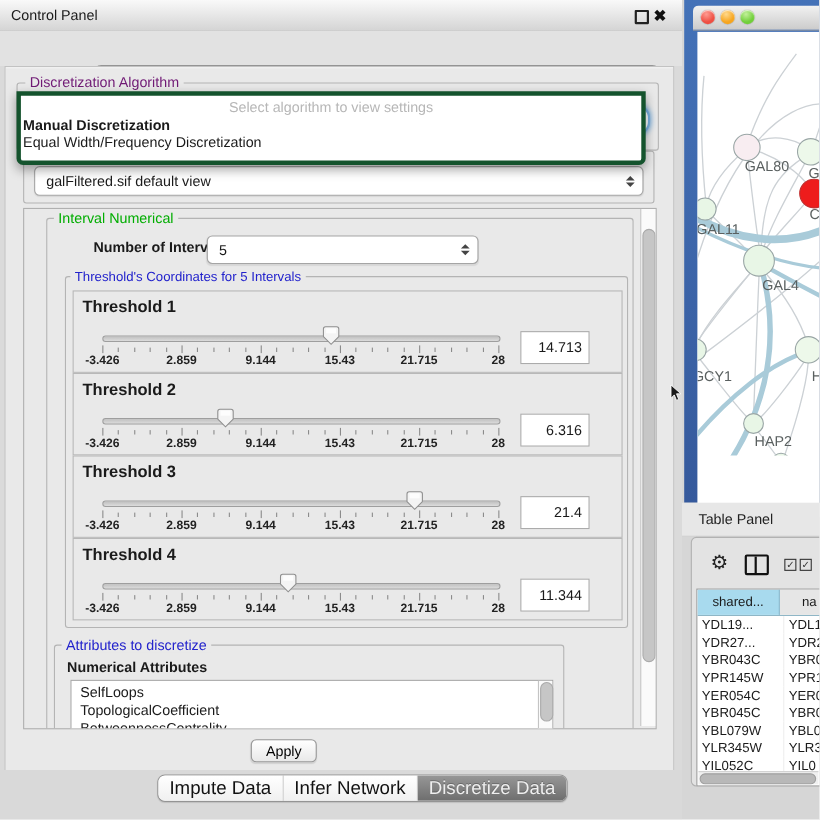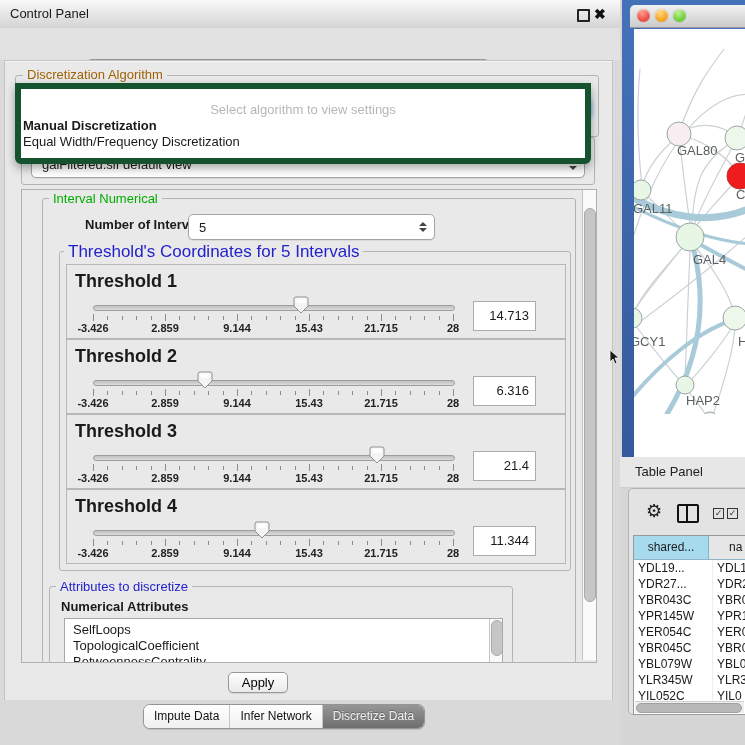--- a/index.html
+++ b/index.html
@@ -11,67 +11,67 @@
   .cp{left:0;top:0;width:620px;height:745px;background:#dadada;}
   .cp-titlebar{left:0;top:0;width:620px;height:28px;
     background:linear-gradient(#f9f9f9,#d4d4d4);border-bottom:1px solid #9f9f9f;}
   .cp-title{left:10px;top:0;line-height:28px;font-size:13px;color:#1a1a1a;}
   .float-icon{left:577px;top:9px;width:9px;height:9px;border:2px solid #222;border-radius:1px;}
   .close-icon{left:594px;top:5px;font-size:14px;font-weight:bold;color:#111;line-height:18px;}
   .cp-tabstrip{left:0;top:28px;width:620px;height:32px;background:#e2e2e2;}
 
   .segbar{display:inline-flex;background:#fff;border:1px solid #949494;border-radius:7px;
     overflow:hidden;box-shadow:0 1px 1px rgba(0,0,0,.12);}
-  .segbar .seg{display:flex;align-items:center;padding:0 12px;font-size:12px;line-height:24px;
+  .segbar .seg{display:flex;align-items:center;padding:0 12px;font-size:17px;line-height:24px;
     color:#111;border-right:1px solid #c6c6c6;white-space:nowrap;background:linear-gradient(#ffffff,#f0f0f0);}
   .segbar .seg:last-child{border-right:none;}
   .segbar .seg.active{background:linear-gradient(#979797,#6e6e6e);color:#efefef;text-shadow:0 -1px 0 rgba(0,0,0,.25);}
   .seg svg{margin-right:5px;}
   #top-tabs{left:85px;top:31px;height:26px;}
   #bottom-tabs{left:143px;top:4px;height:23px;}
   #bottom-tabs .seg{line-height:21px;padding:0 10px;}
 
   .cp-main{left:4px;top:60px;width:607px;height:640px;background:#e9e9e9;
     border:1px solid #c2c2c2;box-shadow:inset 0 1px 0 #f6f6f6;}
   .cp-bottom{left:0;top:700px;width:620px;height:45px;background:#d9d9d9;}
 
   
   .group{border:1px solid #b4b4b4;border-radius:3px;}
   .group-label{font-size:12px;background:#e9e9e9;padding:0 4px;line-height:13px;z-index:2;}
   .green{color:#00ad00;}
   .blue{color:#2222cc;}
-  .gray{color:#a16207;}
+  .gray{color:#701a75;}
 
   
   .combo{background:#fff;border:1px solid #a5a5a5;border-radius:5px;font-size:13px;
     display:flex;align-items:center;box-shadow:0 1px 1px rgba(0,0,0,.08);}
   .combo .val{padding-left:10px;flex:1;white-space:nowrap;overflow:hidden;}
   .spin{display:flex;flex-direction:column;justify-content:center;margin-right:7px;row-gap:2px;}
   .spin i{display:block;width:0;height:0;border-left:4px solid transparent;border-right:4px solid transparent;}
   .spin .up{border-bottom:4px solid #444;}
   .spin .dn{border-top:4px solid #444;}
 
   .focus-combo{border:2px solid #7ab0e0;border-radius:12px;background:#fdfefe;
     box-shadow:0 0 5px 1px rgba(111,168,220,.9);}
 
   
-  .popup{background:#fff;border:6px solid #14532d;border-radius:0 0 6px 6px;
-    box-shadow:0 4px 10px rgba(0,0,0,.35);z-index:10;padding-top:12px;}
+  .popup{background:#fff;border:4px solid #14532d;border-radius:0 0 6px 6px;
+    box-shadow:0 4px 10px rgba(0,0,0,.35);z-index:10;padding-top:2px;}
   .popup .hint{text-align:center;color:#b7b7b7;font-size:13px;line-height:17px;}
   .popup .popup-item{font-size:13px;line-height:16px;padding-left:2px;white-space:nowrap;}
   .popup .popup-item.sel{font-weight:bold;}
 
   
   .scrollpane{overflow:hidden;border:1px solid #b0b0b0;background:#e9e9e9;}
   .vscroll{background:#fafafa;border-left:1px solid #c4c4c4;}
   .vscroll .thumb{position:absolute;left:1px;width:10px;background:#c6c6c6;border:1px solid #aaa;border-radius:6px;}
 
   
   .thr-box{position:absolute;left:6px;width:498px;height:73px;background:#e9e9e9;border:1px solid #b8b8b8;}
-  .thr-title{position:absolute;left:8px;top:6px;font-size:18px;font-weight:bold;}
+  .thr-title{position:absolute;left:8px;top:6px;font-size:15px;font-weight:bold;}
   .track{position:absolute;left:26px;top:40px;width:360px;height:4px;border:1px solid #9e9e9e;
     border-radius:3px;background:linear-gradient(#c0c0c0,#dcdcdc);}
   .handle{position:absolute;top:31px;width:16px;height:18px;}
   .tickrow{position:absolute;left:26px;top:49px;width:360px;height:8px;}
   .tick{position:absolute;width:1px;background:#8b8b8b;}
   .lblrow{position:absolute;left:26px;top:57px;width:360px;height:12px;}
   .tlabel{position:absolute;transform:translateX(-50%);font-size:11px;font-weight:bold;color:#222;white-space:nowrap;}
   .vbox{position:absolute;left:406px;top:36px;width:55px;height:28px;background:#fff;border:1px solid #ababab;
     font-size:13px;text-align:right;line-height:28px;padding-right:6px;}
 
@@ -184,21 +184,21 @@
           <span class="abs" style="left:42px;top:18px;font-size:13px;font-weight:bold;">Number of Intervals</span>
           <div class="abs combo" style="left:145px;top:15px;width:245px;height:24px;">
             <span class="val">5</span>
             <span class="spin">
                 <i class="up"></i>
                 <i class="dn"></i>
               </span>
           </div>
 
           <div class="abs group" style="left:16px;top:52px;width:510px;height:318px;">
-            <span class="abs group-label blue" style="left:4px;top:-7px;font-size:17px;">Threshold's Coordinates for 5 Intervals</span>
+            <span class="abs group-label blue" style="left:4px;top:-7px;font-size:12px;">Threshold's Coordinates for 5 Intervals</span>
             <div>
                 <div class="thr-box" style="top: 12px;">
                   <span class="thr-title">Threshold 1</span>
                   <div class="track"></div>
                   <div class="tickrow">
                     <span class="tick" style="left: 0px; top: 0px; height: 7px;"></span>
                     <span class="tick" style="left: 14.4px; top: 1.5px; height: 4px;"></span>
                     <span class="tick" style="left: 28.8px; top: 1.5px; height: 4px;"></span>
                     <span class="tick" style="left: 43.2px; top: 1.5px; height: 4px;"></span>
                     <span class="tick" style="left: 57.6px; top: 1.5px; height: 4px;"></span>

